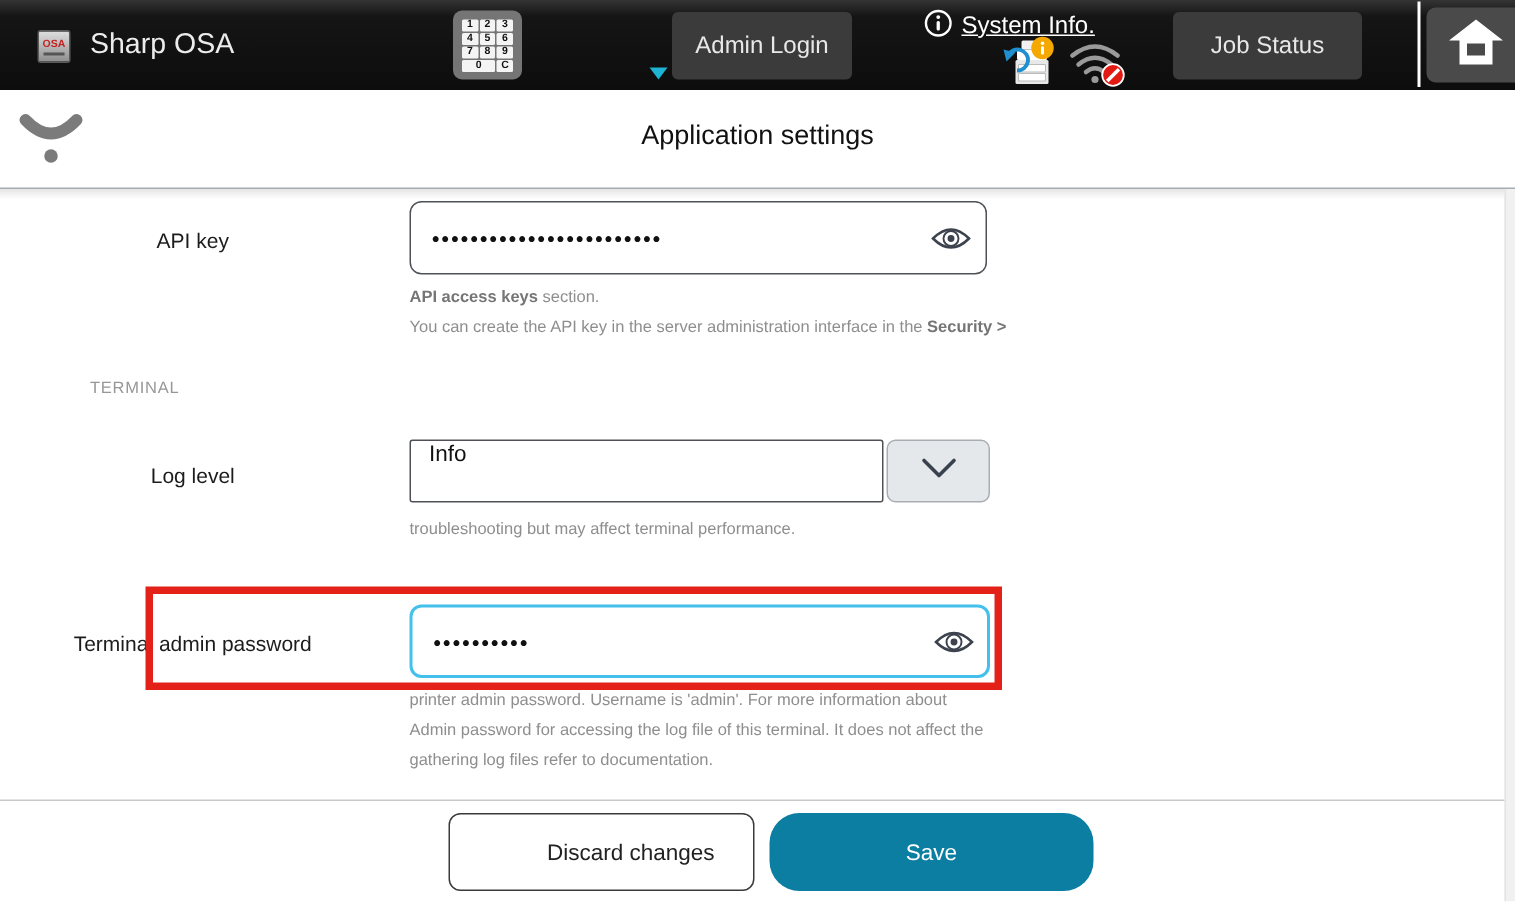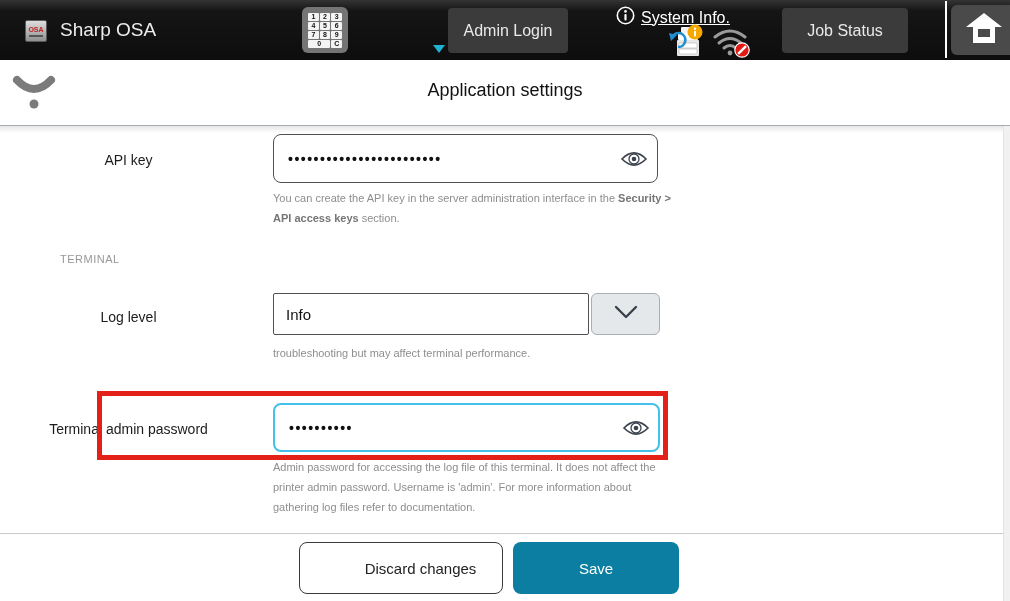--- a/index.html
+++ b/index.html
@@ -59,35 +59,35 @@
   .ctl-input.blue { border:2px solid #44c0ec; }
   .eye-btn { position:absolute; right:8px; top:50%; transform:translateY(-50%);
     width:32px; height:24px; display:flex; align-items:center; justify-content:center;
     background:none; border:none; cursor:pointer; }
   .help { left:273px; width:420px; font-size:11px; color:#8e8e8e; line-height:20px; }
   .help b { color:#757575; }
   .section-lbl { left:20px; font-size:11px; color:#979797; letter-spacing:0.5px; }
 
   .combo-text { left:273px; top:293px; width:316px; height:42px;
     border:1.5px solid #4e5257; border-radius:2px; background:#fff;
-    display:flex; align-items:center; padding-left:12px; font-size:15px; color:#111; cursor:pointer; }
+    display:flex; padding-left:12px; font-size:15px; color:#111; cursor:pointer; }
   .combo-btn { left:591px; top:293px; width:69px; height:42px;
     background:#e5e8eb; border:1px solid #a9aeb4; border-radius:6px;
     display:flex; align-items:center; justify-content:center; cursor:pointer; }
 
   .hl-rect { left:97px; top:391px; width:571px; height:69px;
     border:5px solid #e32119; pointer-events:none; z-index:5; }
 
   
   .foot-divider { left:0; top:533px; width:1010px; height:1px; background:#c9c9c9; }
   .btn-discard { left:299px; top:542px; width:204px; height:52px; background:#ffffff;
     border:1.5px solid #3a3a3a; border-radius:8px; font-size:15px; color:#222;
     display:flex; align-items:center; justify-content:center; cursor:pointer;padding-left:39px; }
-  .btn-save { left:513px; top:542px; width:166px; height:52px; background:#0b7ea1;
-    border:none; border-radius:8px; font-size:15px; color:#ffffff;
+  .btn-save { left:513px; top:542px; width:216px; height:52px; background:#0b7ea1;
+    border:none; border-radius:20px; font-size:15px; color:#ffffff;
     display:flex; align-items:center; justify-content:center; cursor:pointer; }
 
   .scroll-strip { left:1003px; top:126px; width:7px; height:475px; background:#f1f1f1;
     border-left:1px solid #e3e3e3; }
 </style>
 </head>
 <body>
 
 <div class="abs topbar">
   <div class="abs osa-logo">
@@ -197,22 +197,22 @@
   <input class="ctl-input" type="text" readonly="" value="••••••••••••••••••••••••" style="">
   <button class="eye-btn">
     <svg width="28" height="20" viewBox="0 0 28 20">
       <path d="M 2 10 Q 14 -2 26 10 Q 14 22 2 10 Z" fill="none" stroke="#3d434e" stroke-width="1.7"></path>
       <circle cx="14" cy="10" r="5" fill="none" stroke="#3d434e" stroke-width="1.3"></circle>
       <circle cx="14" cy="10" r="2.3" fill="#3d434e"></circle>
     </svg>
   </button>
 </div>
 <div class="abs help" style="top:188px;">
+  <div><b>API access keys</b><span> section.</span></div>
   <div><span>You can create the API key in the server administration interface in the </span><b>Security &gt;</b></div>
-  <div><b>API access keys</b><span> section.</span></div>
 </div>
 
 <div class="abs section-lbl" style="top:253px;margin-left:40px;">TERMINAL</div>
 
 <div class="abs fld-label" style="top:309px;">Log level</div>
 <div class="abs combo-text">
   <span>Info</span>
 </div>
 <div class="abs combo-btn">
   <span>
@@ -231,22 +231,22 @@
   <button class="eye-btn">
     <svg width="28" height="20" viewBox="0 0 28 20">
       <path d="M 2 10 Q 14 -2 26 10 Q 14 22 2 10 Z" fill="none" stroke="#3d434e" stroke-width="1.7"></path>
       <circle cx="14" cy="10" r="5" fill="none" stroke="#3d434e" stroke-width="1.3"></circle>
       <circle cx="14" cy="10" r="2.3" fill="#3d434e"></circle>
     </svg>
   </button>
 </div>
 <div class="abs hl-rect"></div>
 <div class="abs help" style="top:457px;">
+  <div>printer admin password. Username is 'admin'. For more information about</div>
   <div>Admin password for accessing the log file of this terminal. It does not affect the</div>
-  <div>printer admin password. Username is 'admin'. For more information about</div>
   <div>gathering log files refer to documentation.</div>
 </div>
 
 <div class="abs foot-divider"></div>
 <div class="abs btn-discard">
   <span>Discard changes</span>
 </div>
 <div class="abs btn-save">
   <span>Save</span>
 </div>

